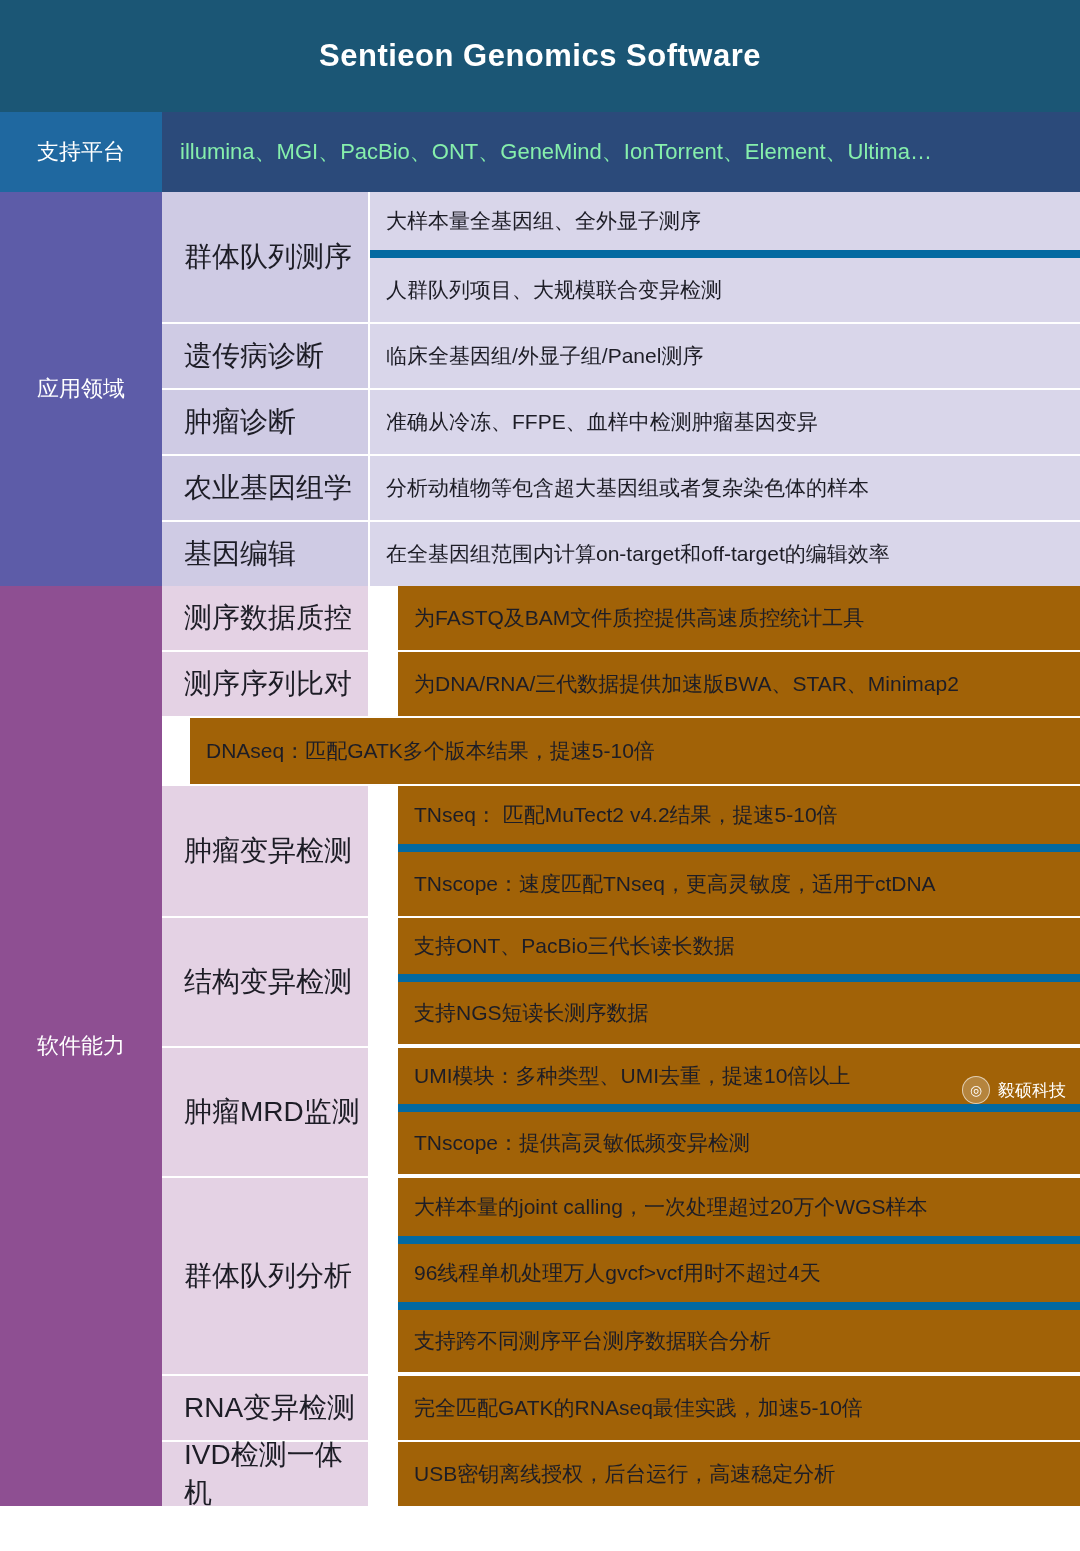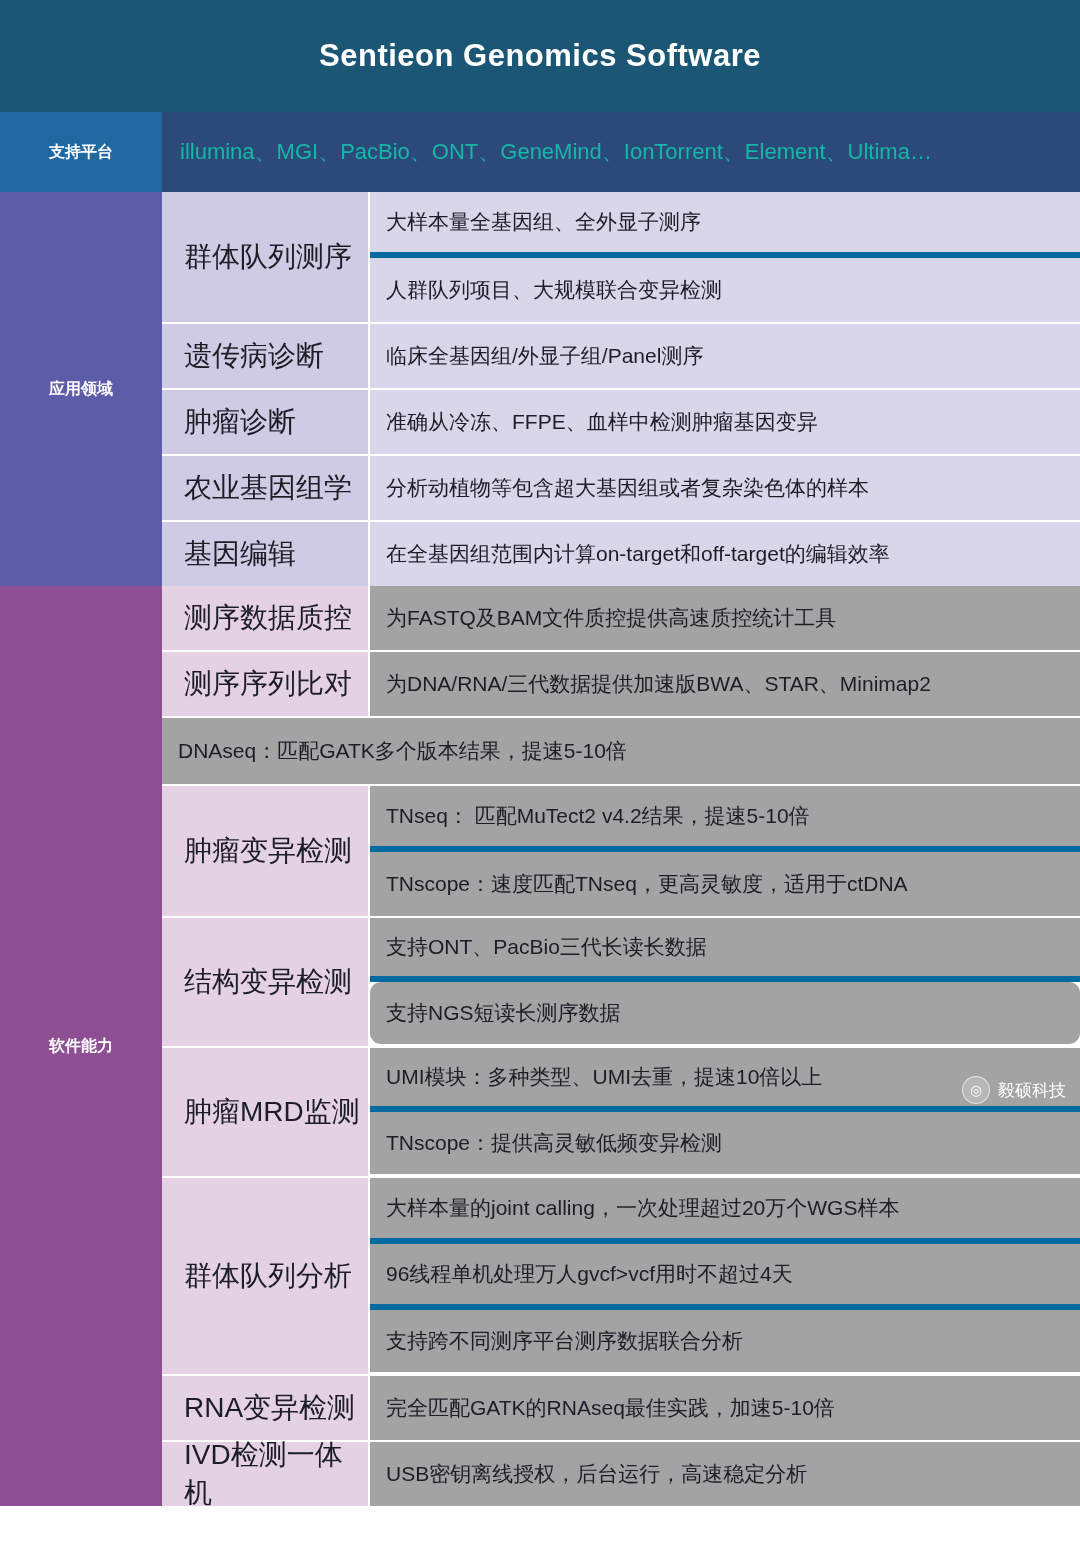--- a/index.html
+++ b/index.html
@@ -40,41 +40,41 @@
     display: flex;
     width: 100%;
   }
   .cat-cell {
     width: 162px;
     min-width: 162px;
     display: flex;
     align-items: center;
     justify-content: center;
     color: #ffffff;
-    font-size: 16px;
-    font-weight: bold;
+    font-size: 22px;
+    font-weight: normal;
     box-sizing: border-box;
   }
   .body-col {
     flex: 1;
     display: flex;
     flex-direction: column;
   }
 
   
   .platform-band {
     height: 80px;
   }
   .platform-cat {
     background: #1f68a0;
   }
   .platform-value {
     flex: 1;
     background: #2b4a7a;
-    color: #14b8a6;
+    color: #86efac;
     display: flex;
     align-items: center;
     padding-left: 18px;
     font-size: 22px;
     box-sizing: border-box;
   }
 
   
   .app-cat {
     background: #5d5ca8;
@@ -106,31 +106,31 @@
     display: flex;
     flex-direction: column;
   }
   .item {
     padding: 0 16px;
     display: flex;
     align-items: center;
     font-size: 21px;
     color: #1d1d26;
     box-sizing: border-box;
-    border-bottom: 6px solid #0369a1;
+    border-bottom: 8px solid #0369a1;
   }
   .item:last-child {
     border-bottom: none;
   }
 
   
   .app-tint-label { background: #cfcbe4; }
   .app-tint-item  { background: #d9d6ea; }
   .cap-tint-label { background: #e4d2e4; }
-  .cap-tint-item  { background: #a3a3a3; }
+  .cap-tint-item  { background: #a16207; margin-left: 28px; }
 
   
   .h64 { height: 64px; }
   .h66 { height: 66px; }
 
   
   .watermark {
     position: absolute;
     right: 14px;
     bottom: 16px;
@@ -239,21 +239,21 @@
         <div class="sub-items">
           <div class="item cap-tint-item h66">TNseq： 匹配MuTect2 v4.2结果，提速5-10倍</div>
           <div class="item cap-tint-item h64">TNscope：速度匹配TNseq，更高灵敏度，适用于ctDNA</div>
         </div>
       </div>
 
       <div class="subrow">
         <div class="sub-label cap-tint-label" style="height:128px;">结构变异检测</div>
         <div class="sub-items">
           <div class="item cap-tint-item" style="height:64px;">支持ONT、PacBio三代长读长数据</div>
-          <div class="item cap-tint-item" style="height:62px;border-radius:11px;">支持NGS短读长测序数据</div>
+          <div class="item cap-tint-item" style="height:62px;">支持NGS短读长测序数据</div>
         </div>
       </div>
 
       <div class="subrow">
         <div class="sub-label cap-tint-label" style="height:128px;">肿瘤MRD监测</div>
         <div class="sub-items">
           <div class="item cap-tint-item" style="height:64px;">UMI模块：多种类型、UMI去重，提速10倍以上</div>
           <div class="item cap-tint-item" style="height:62px;">TNscope：提供高灵敏低频变异检测</div>
         </div>
       </div>

